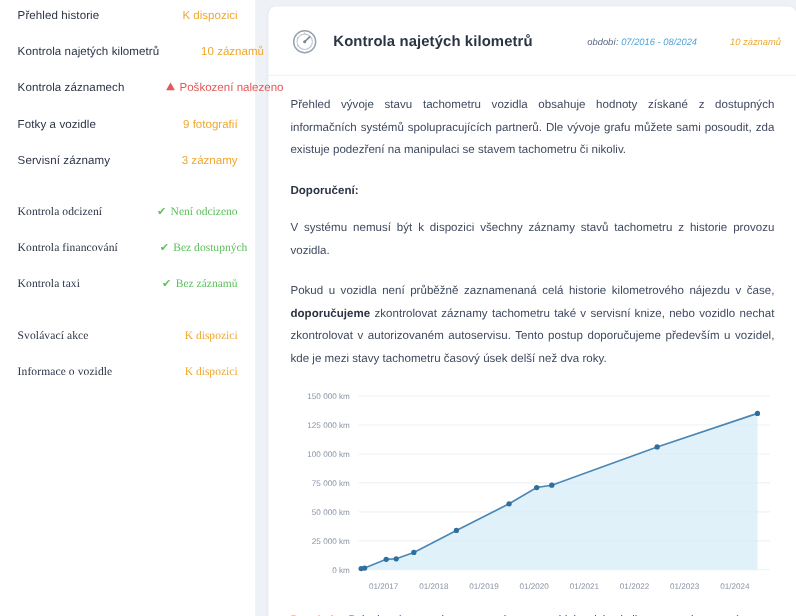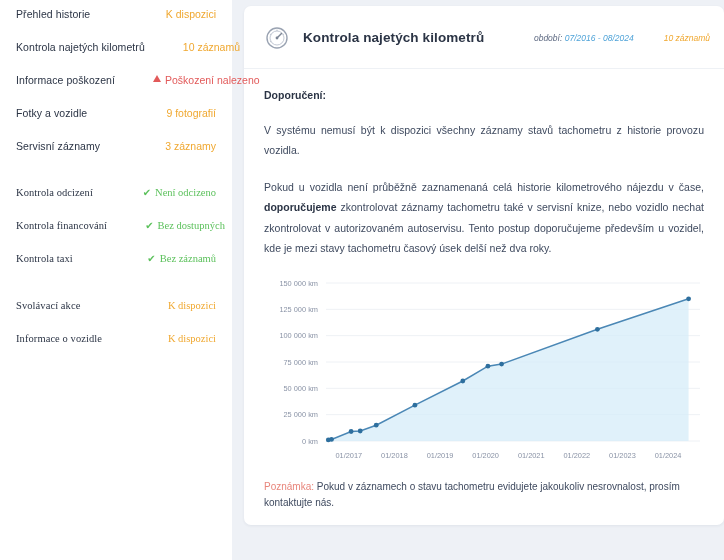--- a/index.html
+++ b/index.html
@@ -166,21 +166,21 @@
               <span>K dispozici</span>
             </span>
           </div>
           <div class="nav-row">
             <span class="nav-label">Kontrola najetých kilometrů</span>
             <span class="nav-status orange">
               <span>10 záznamů</span>
             </span>
           </div>
           <div class="nav-row">
-            <span class="nav-label">Informace poškození</span>
+            <span class="nav-label">Kontrola záznamech</span>
             <span class="nav-status red">
               <span class="tri-icon"></span>
               <span>Poškození nalezeno</span>
             </span>
           </div>
           <div class="nav-row">
             <span class="nav-label">Fotky a vozidle</span>
             <span class="nav-status orange">
               <span>9 fotografií</span>
             </span>
@@ -254,20 +254,21 @@
           <span class="head-period">
             <span>období:</span>
             <span class="range">07/2016 - 08/2024</span>
           </span>
           <span class="head-count">10 záznamů</span>
         </div>
       </header>
 
       <div class="card-body">
 
+        <p class="txt">Přehled vývoje stavu tachometru vozidla obsahuje hodnoty získané z dostupných informačních systémů spolupracujících partnerů. Dle vývoje grafu můžete sami posoudit, zda existuje podezření na manipulaci se stavem tachometru či nikoliv.</p>
 
         <p class="txt tight">
           <span class="lbl-bold">Doporučení:</span>
         </p>
 
         <p class="txt">V systému nemusí být k dispozici všechny záznamy stavů tachometru z historie provozu vozidla.</p>
 
         <p class="txt">
           <span>Pokud u vozidla není průběžně zaznamenaná celá historie kilometrového nájezdu v čase, </span><b>doporučujeme</b><span> zkontrolovat záznamy tachometru také v servisní knize, nebo vozidlo nechat zkontrolovat v autorizovaném autoservisu. Tento postup doporučujeme především u vozidel, kde je mezi stavy tachometru časový úsek delší než dva roky.</span>
         </p>

